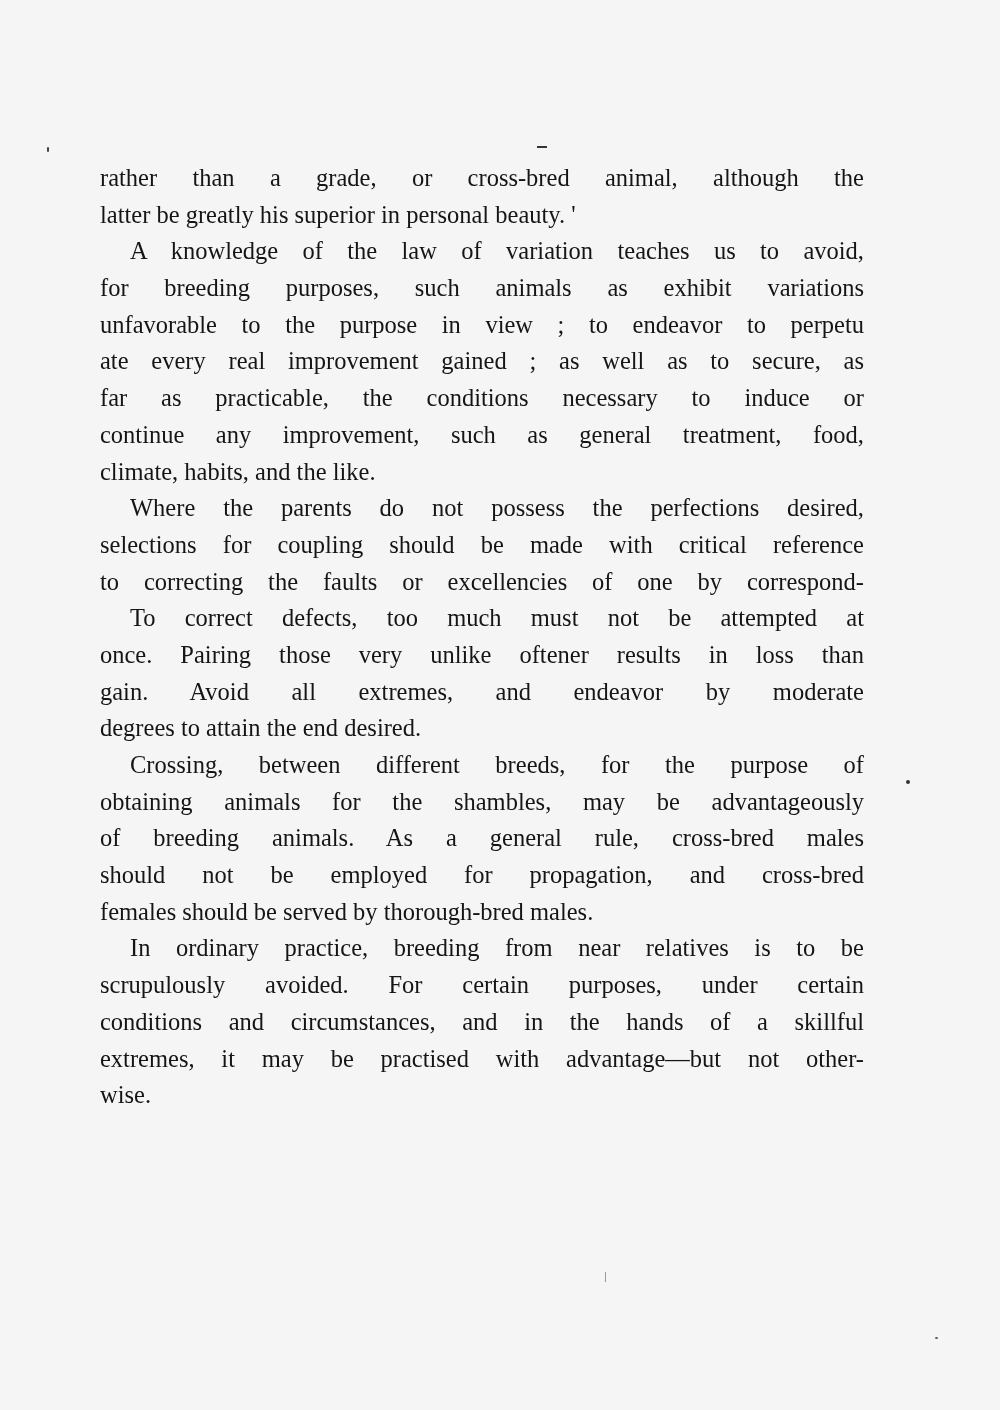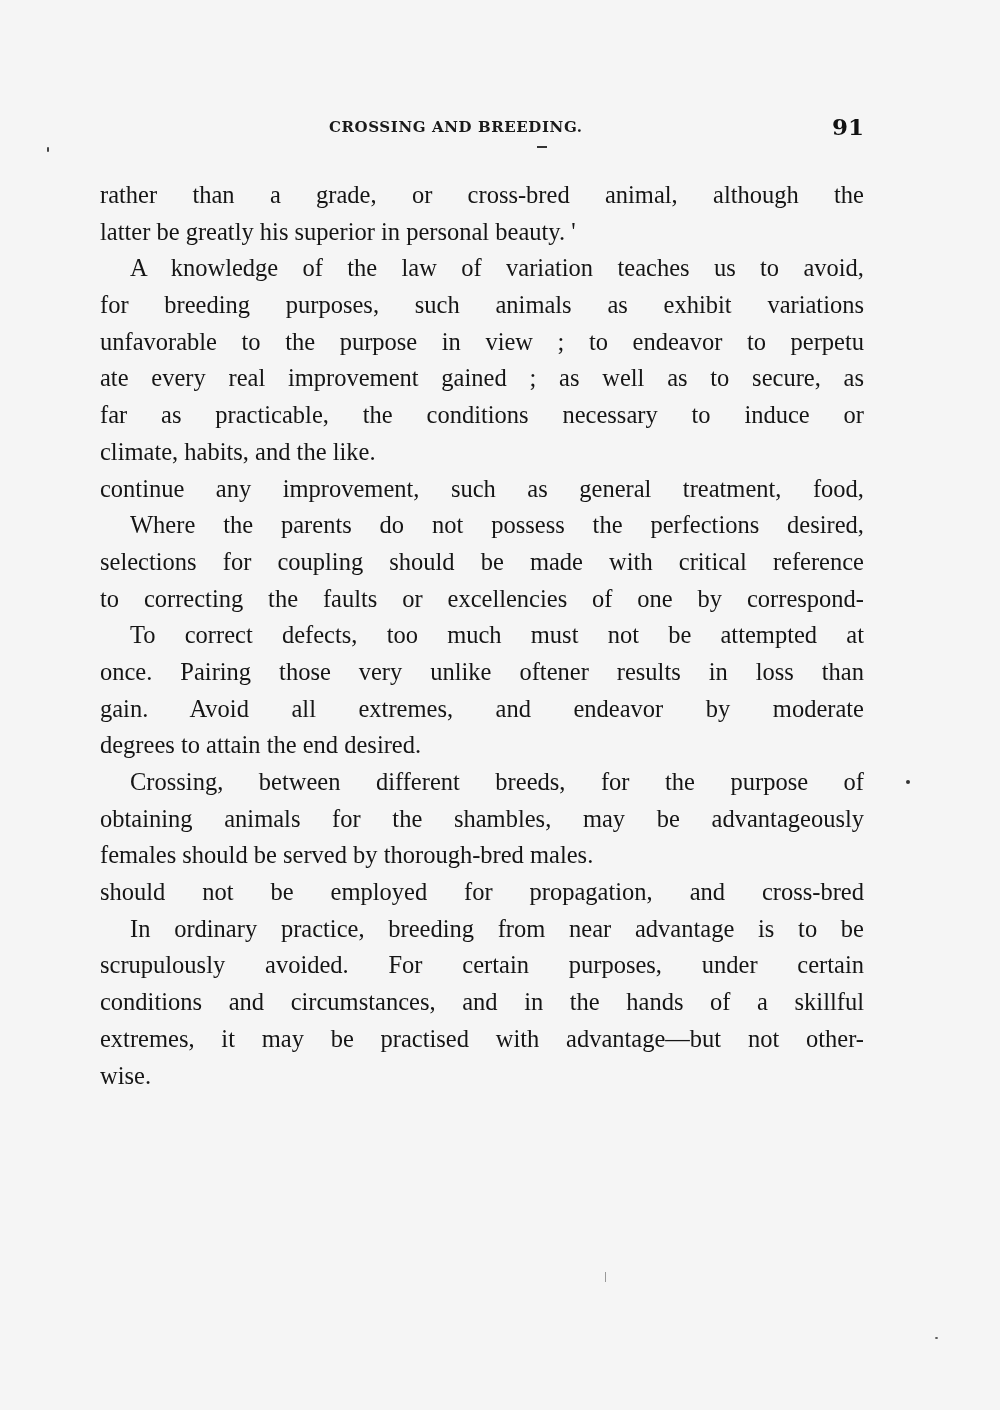--- a/index.html
+++ b/index.html
@@ -45,21 +45,20 @@
     font-family: "DejaVu Serif", serif;
     font-weight: bold;
     font-size: 23px;
     color: #111;
   }
   .body-text {
     position: absolute;
     left: 100px;
     top: 160px;
     width: 764px;
-    margin-top: 17px;
   }
   .line {
     height: 36.7px;
     line-height: 36.7px;
     font-family: "Liberation Serif", "DejaVu Serif", serif;
     font-size: 24.5px;
     white-space: nowrap;
     text-align: justify;
     text-align-last: justify;
     color: #151515;
@@ -75,64 +74,61 @@
     position: absolute;
     background: #777;
     border-radius: 50%;
   }
 </style>
 </head>
 <body>
 
 <div class="page">
 
-  <div class="running-head">
-    <span class="running-title">CROSSING AND BREEDING.</span>
-    <span class="page-number">91</span>
-  </div>
 
   <div class="body-text">
 
     <div>
       <div class="line">rather than a grade, or cross-bred animal, although the</div>
       <div class="line last">latter be greatly his superior in personal beauty. '</div>
     </div>
 
     <div>
       <div class="line indent">A knowledge of the law of variation teaches us to avoid,</div>
       <div class="line">for breeding purposes, such animals as exhibit variations</div>
       <div class="line">unfavorable to the purpose in view ; to endeavor to perpetu</div>
       <div class="line">ate every real improvement gained ; as well as to secure, as</div>
       <div class="line">far as practicable, the conditions necessary to induce or</div>
+      <div class="line">continue any improvement, such as general treatment, food,</div>
       <div class="line last">climate, habits, and the like.</div>
-      <div class="line">continue any improvement, such as general treatment, food,</div>
     </div>
 
     <div>
       <div class="line indent">Where the parents do not possess the perfections desired,</div>
       <div class="line">selections for coupling should be made with critical reference</div>
       <div class="line">to correcting the faults or excellencies of one by correspond-</div>
     </div>
 
     <div>
       <div class="line indent">To correct defects, too much must not be attempted at</div>
       <div class="line">once.  Pairing those very unlike oftener results in loss than</div>
       <div class="line">gain.  Avoid all extremes, and endeavor by moderate</div>
       <div class="line last">degrees to attain the end desired.</div>
     </div>
 
     <div>
       <div class="line indent">Crossing, between different breeds, for the purpose of</div>
       <div class="line">obtaining animals for the shambles, may be advantageously</div>
+      <div class="line">of breeding animals.  As a general rule, cross-bred males</div>
+      <div class="line">should not be employed for propagation, and cross-bred</div>
       <div class="line last">females should be served by thorough-bred males.</div>
-      <div class="line">should not be employed for propagation, and cross-bred</div>
     </div>
 
     <div>
-      <div class="line indent">In ordinary practice, breeding from near advantage is to be</div>
+      <div class="line indent">In ordinary practice, breeding from near relatives is to be</div>
       <div class="line">scrupulously avoided.  For certain purposes, under certain</div>
       <div class="line">conditions and circumstances, and in the hands of a skillful</div>
       <div class="line">extremes, it may be practised with advantage—but not other-</div>
       <div class="line last">wise.</div>
     </div>
 
   </div>
 
   <div class="speck" style="left:47px;top:147px;width:2px;height:5px;border-radius:1px;background:#444;"></div>
   <div class="speck" style="left:906px;top:780px;width:4px;height:4px;background:#333;"></div>

